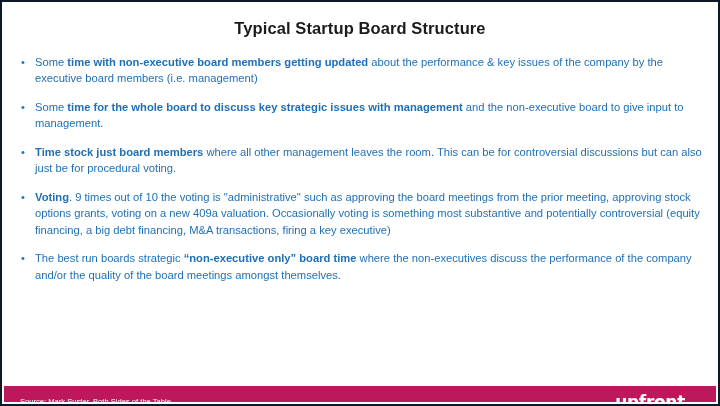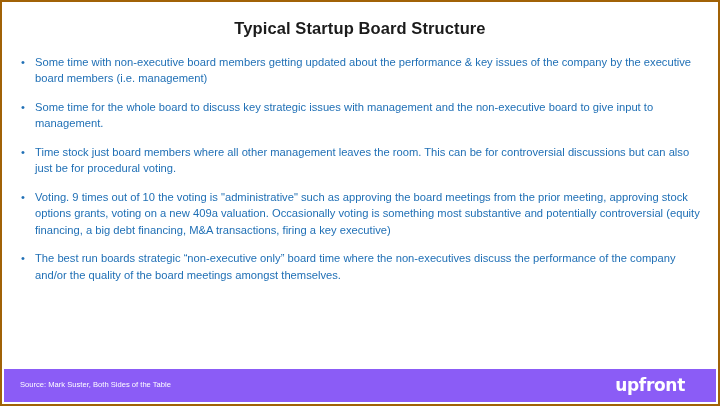--- a/index.html
+++ b/index.html
@@ -12,21 +12,21 @@
     background: #ffffff;
     font-family: "Liberation Sans", sans-serif;
     overflow: hidden;
   }
   .slide {
     position: relative;
     width: 720px;
     height: 406px;
     box-sizing: border-box;
     background: #ffffff;
-    border: 2px solid #a16207;
+    border: 2px solid #0f172a;
     overflow: hidden;
   }
   .slide-title {
     text-align: center;
     font-size: 16.5px;
     font-weight: bold;
     color: #1b1b1b;
     margin: 17px 0 0 0;
     letter-spacing: 0.1px;
   }
@@ -49,30 +49,30 @@
     left: 3px;
     top: 0px;
     color: #1f6fb5;
     font-size: 11.2px;
     line-height: 1.47;
   }
   .bullet .txt {
     display: block;
   }
   .bullet b {
-    font-weight: normal;
+    font-weight: bold;
     text-align: right;
   }
   .footer-bar {
     position: absolute;
     left: 2px;
     right: 2px;
     bottom: 2px;
-    height: 33px;
-    background: #8b5cf6;
+    height: 16px;
+    background: #be185d;
   }
   .source {
     position: absolute;
     left: 16px;
     top: 11px;
     font-size: 7.6px;
     color: #ffffff;
   }
   .logo {
     position: absolute;

